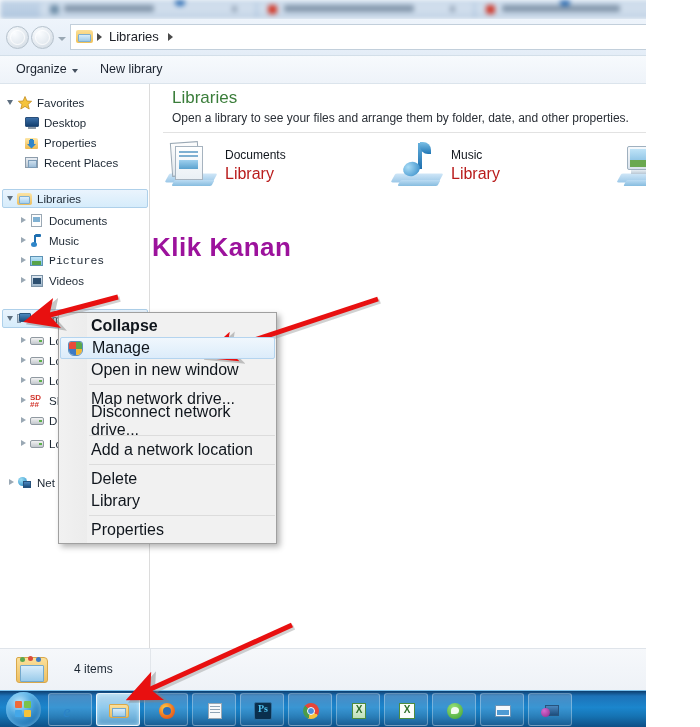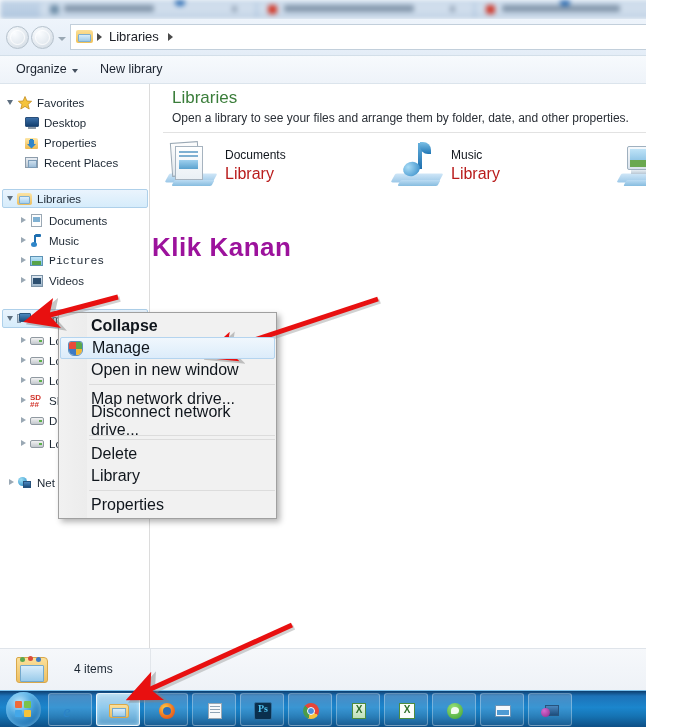--- a/index.html
+++ b/index.html
@@ -546,20 +546,23 @@
     <div class="ctxitem">
       <span>Map network drive...</span>
     </div>
 
     <div class="ctxitem">
       <span>Disconnect network drive...</span>
     </div>
 
     <div class="ctxsep"></div>
 
+    <div class="ctxitem">
+      <span>Add a network location</span>
+    </div>
 
     <div class="ctxsep"></div>
 
     <div class="ctxitem">
       <span>Delete</span>
     </div>
 
     <div class="ctxitem">
       <span>Library</span>
     </div>

